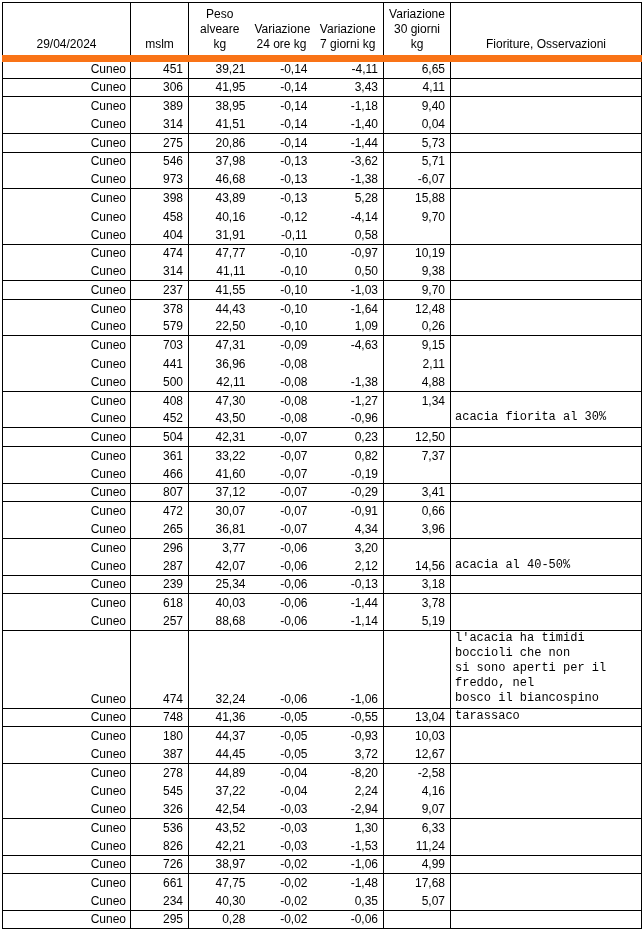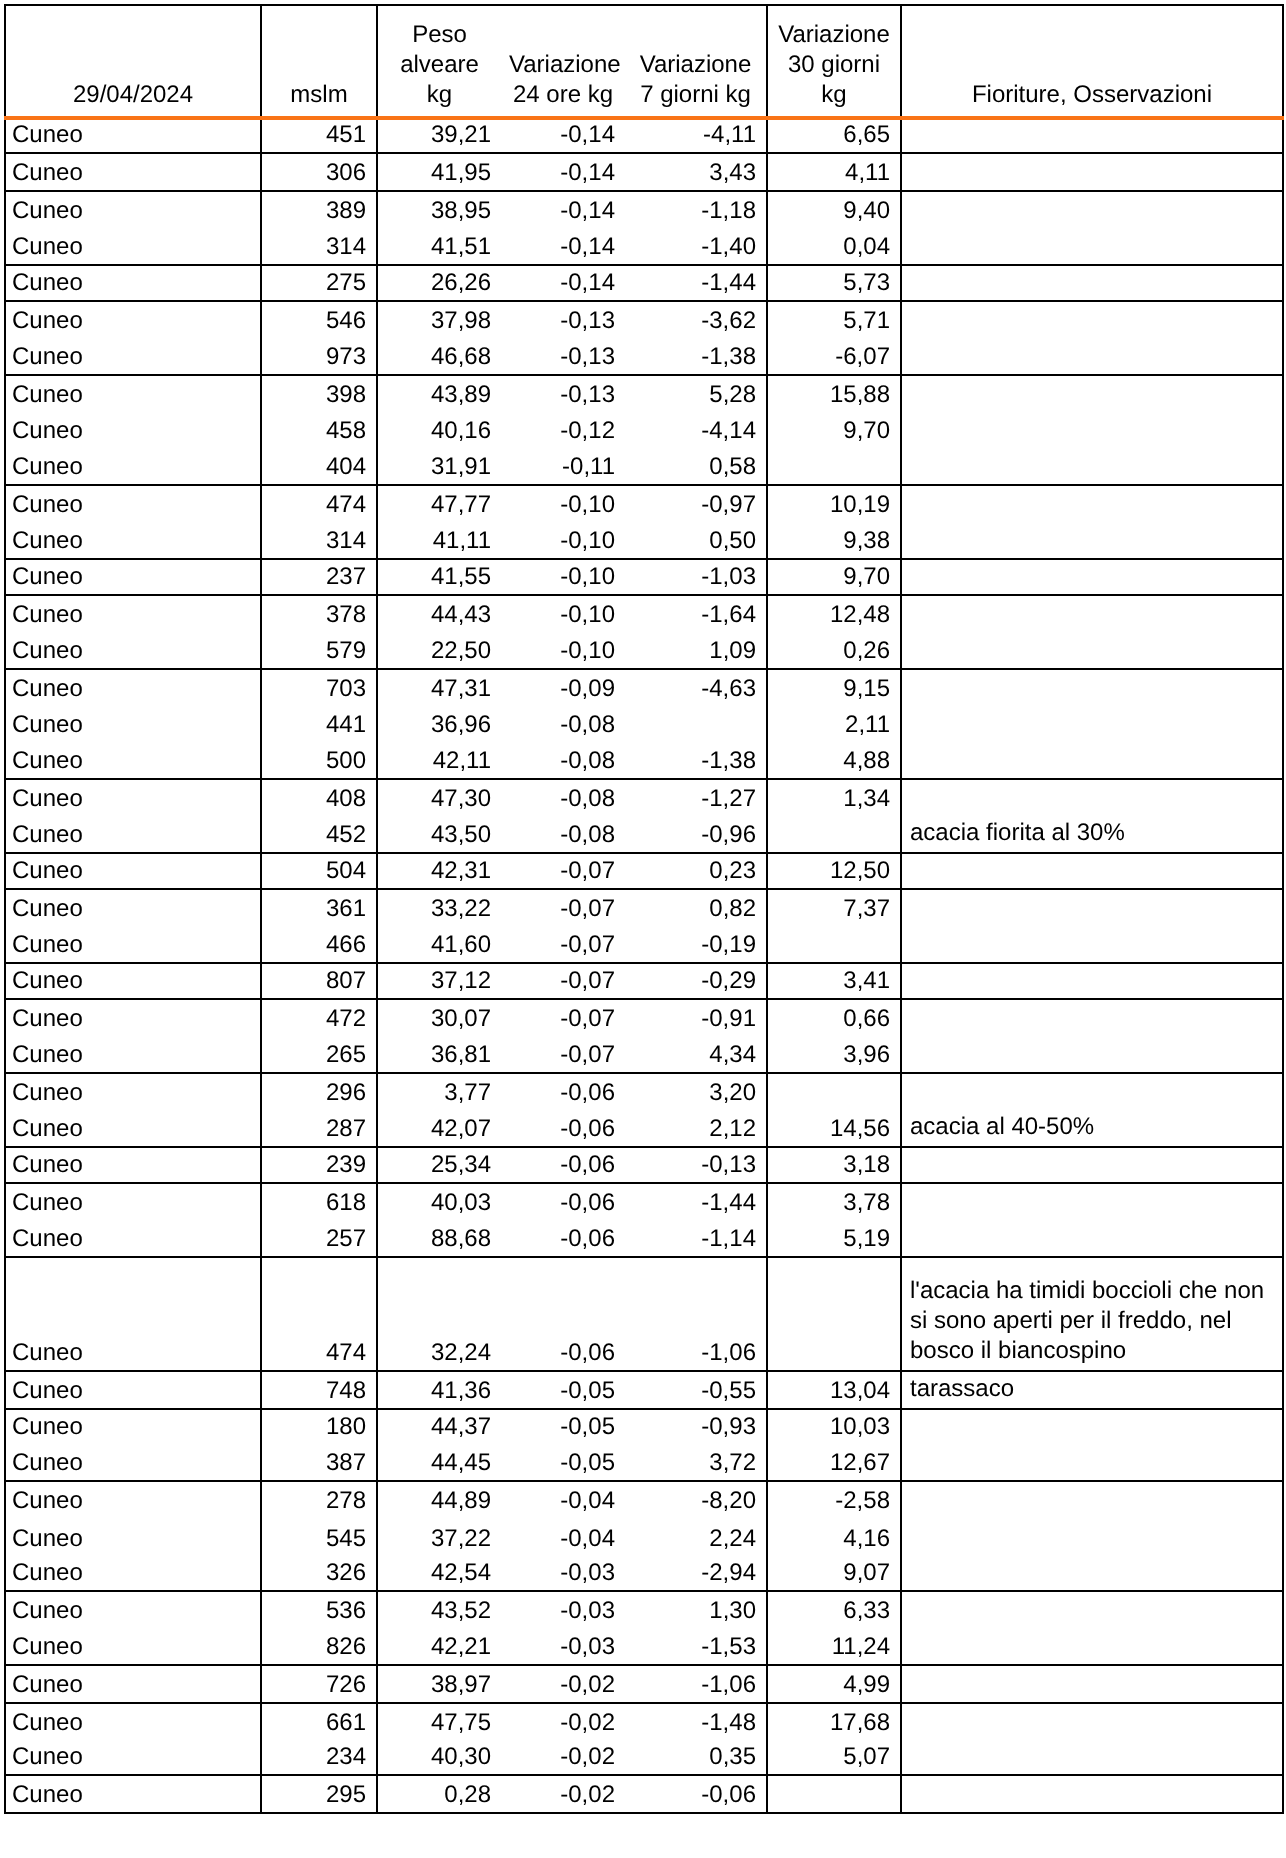--- a/index.html
+++ b/index.html
@@ -35,29 +35,30 @@
     vertical-align: bottom;
     padding: 0 4px 2px 4px;
     overflow: hidden;
     white-space: nowrap;
   }
   th {
     text-align: center;
     white-space: pre-line;
     line-height: 15px;
     padding-bottom: 3px;
-    border-bottom: 2px solid #f97316;
+    border-bottom: 7px solid #f97316;
   }
-  td.c-loc  { text-align: left; padding-left: 3px; }
+  td.c-loc  { text-align: right; padding-left: 3px; }
   td.num    { text-align: right; padding-right: 5px; }
   td.c-note {
     text-align: left;
     padding-left: 4px;
     white-space: pre-line;
     line-height: 15px;
+    font-family: Liberation Mono, monospace;
   }
   .vl { border-left: 1px solid #000; }
   .vr { border-right: 1px solid #000; }
   tbody tr.grp td { border-top: 1px solid #000; }
 </style>
 </head>
 <body>
 
 <div class="sheet">
   <table class="grid">
@@ -120,21 +121,21 @@
           <td class="num vl vr">314</td>
           <td class="num">41,51</td>
           <td class="num">-0,14</td>
           <td class="num">-1,40</td>
           <td class="num vl vr">0,04</td>
           <td class="c-note"></td>
         </tr>
         <tr class="grp">
           <td class="c-loc">Cuneo</td>
           <td class="num vl vr">275</td>
-          <td class="num">26,26</td>
+          <td class="num">20,86</td>
           <td class="num">-0,14</td>
           <td class="num">-1,44</td>
           <td class="num vl vr">5,73</td>
           <td class="c-note"></td>
         </tr>
         <tr class="grp">
           <td class="c-loc">Cuneo</td>
           <td class="num vl vr">546</td>
           <td class="num">37,98</td>
           <td class="num">-0,13</td>

